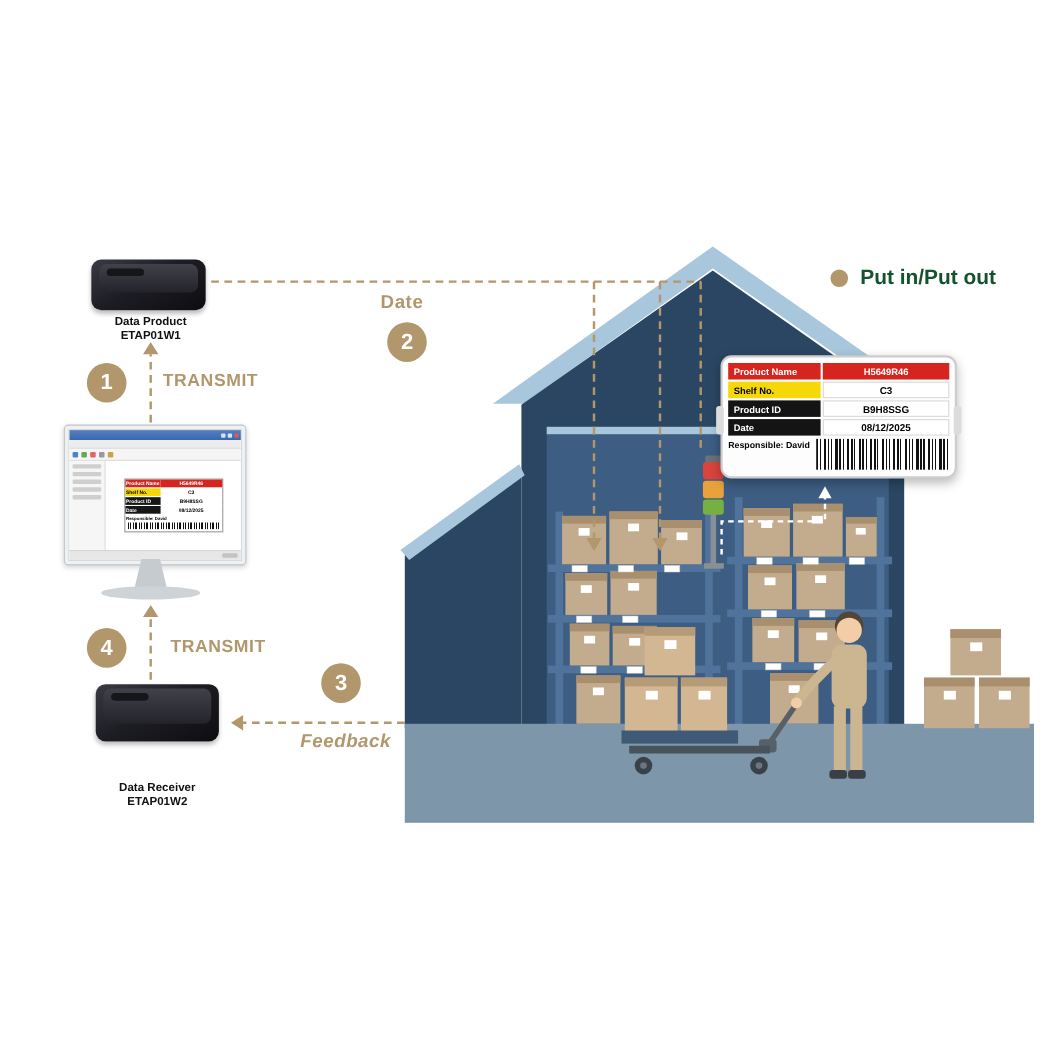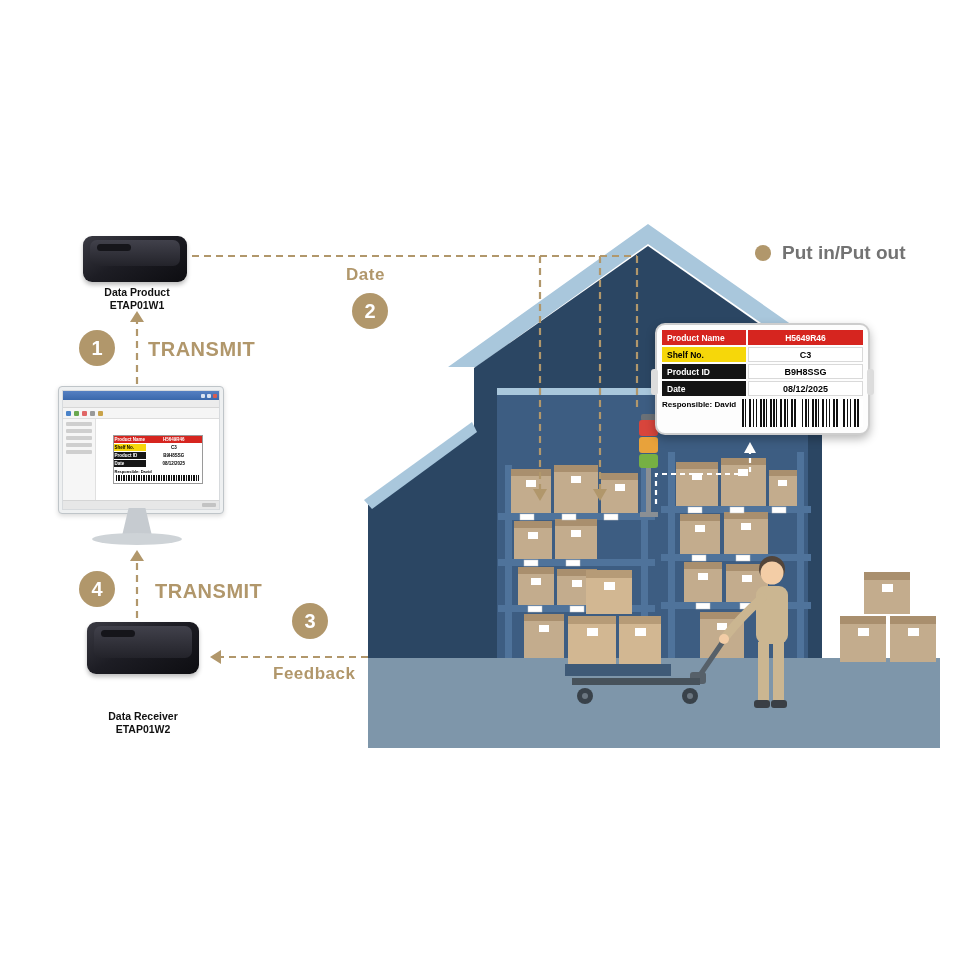--- a/index.html
+++ b/index.html
@@ -4,21 +4,21 @@
 <style>
   html,body{margin:0;padding:0;background:#fff;}
   .canvas{position:relative;width:960px;height:960px;background:#fff;overflow:hidden;
           font-family:"Liberation Sans",sans-serif;}
   .abs{position:absolute;}
   svg{position:absolute;left:0;top:0;}
 
   
   .step-circle{width:36px;height:36px;border-radius:50%;background:#b1976b;color:#fff;
        display:flex;align-items:center;justify-content:center;font-size:20px;font-weight:bold;}
-  .flow-text{color:#b1976b;font-weight:bold;font-size:20px;letter-spacing:.5px;}
+  .flow-text{color:#b1976b;font-weight:bold;font-size:16px;letter-spacing:.5px;}
   .flow-text.big{font-size:17px;}
 
   
   .device{border-radius:9px;background:linear-gradient(150deg,#3a3a43 0%,#1d1d24 45%,#0d0d11 100%);
           box-shadow:0 3px 4px rgba(0,0,0,.25);}
   .device .top-face{position:absolute;left:7px;right:7px;top:4px;bottom:16px;border-radius:7px;
           background:linear-gradient(180deg,#41414b,#23232a);}
   .device .ridge{position:absolute;left:14px;top:8px;width:34px;height:7px;border-radius:4px;background:#15151a;}
   .device-caption{width:130px;text-align:center;font-size:10.5px;font-weight:bold;color:#111;line-height:1.25;}
 
@@ -64,21 +64,21 @@
   .cell.yellow{background:#f6d70a;color:#000;}
   .cell.black{background:#141414;color:#fff;}
   .cell.white{background:#fff;color:#000;border:1px solid #d9d9d9;font-size:9px;}
   .esl-bottom{grid-column:1 / 3;height:30px;display:flex;align-items:flex-start;}
   .esl-resp{font-size:8px;font-weight:bold;color:#000;padding-top:2px;white-space:nowrap;}
   .esl-barcode{flex:1;height:28px;margin-left:6px;margin-top:1px;
       background:repeating-linear-gradient(90deg,#111 0 1.5px,#fff 1.5px 3px,#111 3px 4px,#fff 4px 7px,#111 7px 9px,#fff 9px 10.5px);}
   .esl-clip{position:absolute;width:7px;height:26px;background:#dcdcdc;border-radius:3px;top:44px;}
 
   .legend-dot{width:16px;height:16px;border-radius:50%;background:#b1976b;}
-  .legend-text{font-size:19px;font-weight:bold;color:#737373;}
+  .legend-text{font-size:19px;font-weight:bold;color:#14532d;}
 </style>
 </head>
 <body>
 
 <div class="canvas">
 
   <svg width="960" height="960" viewBox="0 0 960 960">
 
     <g>
       <polygon points="648,224 852,367 824,367 648,244 476,367 448,367" fill="#a9c7dc"></polygon>
@@ -378,21 +378,21 @@
   <div class="abs stand-base" style="left:92px;top:533px;"></div>
 
   <div class="abs step-circle" style="left:79px;top:571px;">
     <span>4</span>
   </div>
   <div class="abs flow-text" style="left:155px;top:580px;">TRANSMIT</div>
 
   <div class="abs step-circle" style="left:292px;top:603px;">
     <span>3</span>
   </div>
-  <div class="abs flow-text big" style="left:273px;top:664px;">Feedback</div>
+  <div class="abs flow-text big" style="left:273px;top:664px;font-style:italic;">Feedback</div>
 
   <div class="abs device" style="left:87px;top:622px;width:112px;height:52px;">
     <div class="top-face"></div>
     <div class="ridge"></div>
   </div>
   <div class="abs device-caption" style="left:78px;top:710px;">
     <div>Data Receiver</div>
     <div>ETAP01W2</div>
   </div>
 

